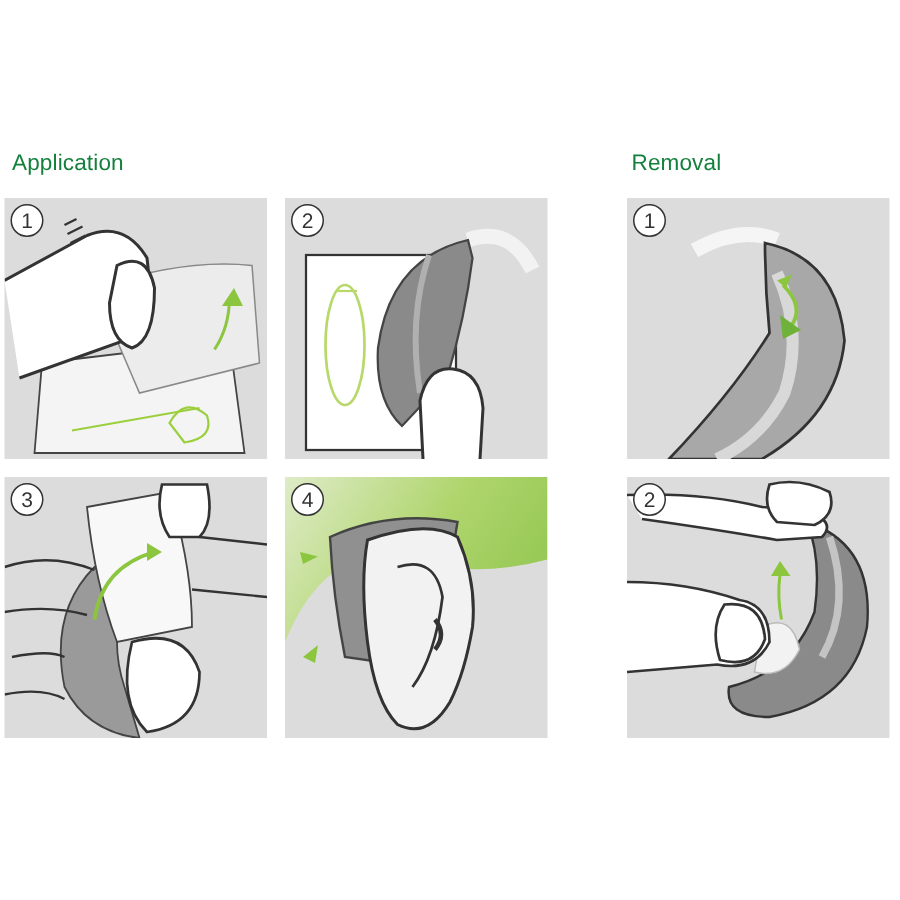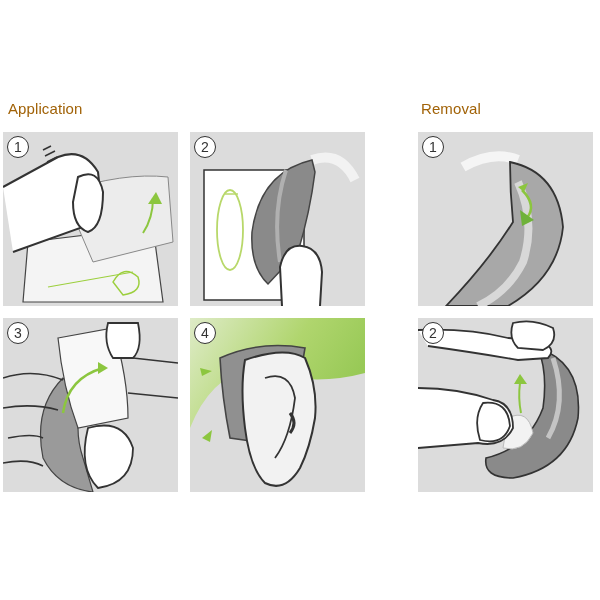--- a/index.html
+++ b/index.html
@@ -1,17 +1,17 @@
 <!DOCTYPE html>
 <html><head>
 <meta charset="utf-8">
 <style>
   html, body { margin: 0; padding: 0; background: #ffffff; }
   body { width: 600px; height: 600px; position: relative; overflow: hidden; font-family: "Liberation Sans", sans-serif; }
-  .section-title { position: absolute; font-size: 15px; color: #a16207; letter-spacing: 0.1px; }
+  .section-title { position: absolute; font-size: 15px; color: #15803d; letter-spacing: 0.1px; }
   .panel { position: absolute; width: 175px; height: 174px; background: #dcdcdc; overflow: hidden; }
   .panel svg { position: absolute; left: 0; top: 0; width: 175px; height: 174px; }
   .step-num { position: absolute; left: 4px; top: 4px; width: 20px; height: 20px; border: 1.6px solid #333; border-radius: 50%; background: #fff;
     font-size: 14px; line-height: 20px; text-align: center; color: #333; z-index: 2; }
 </style>
 </head>
 <body>
 
 <div class="section-title" style="left:8px;top:100px;">Application</div>
 <div class="section-title" style="left:421px;top:100px;">Removal</div>

